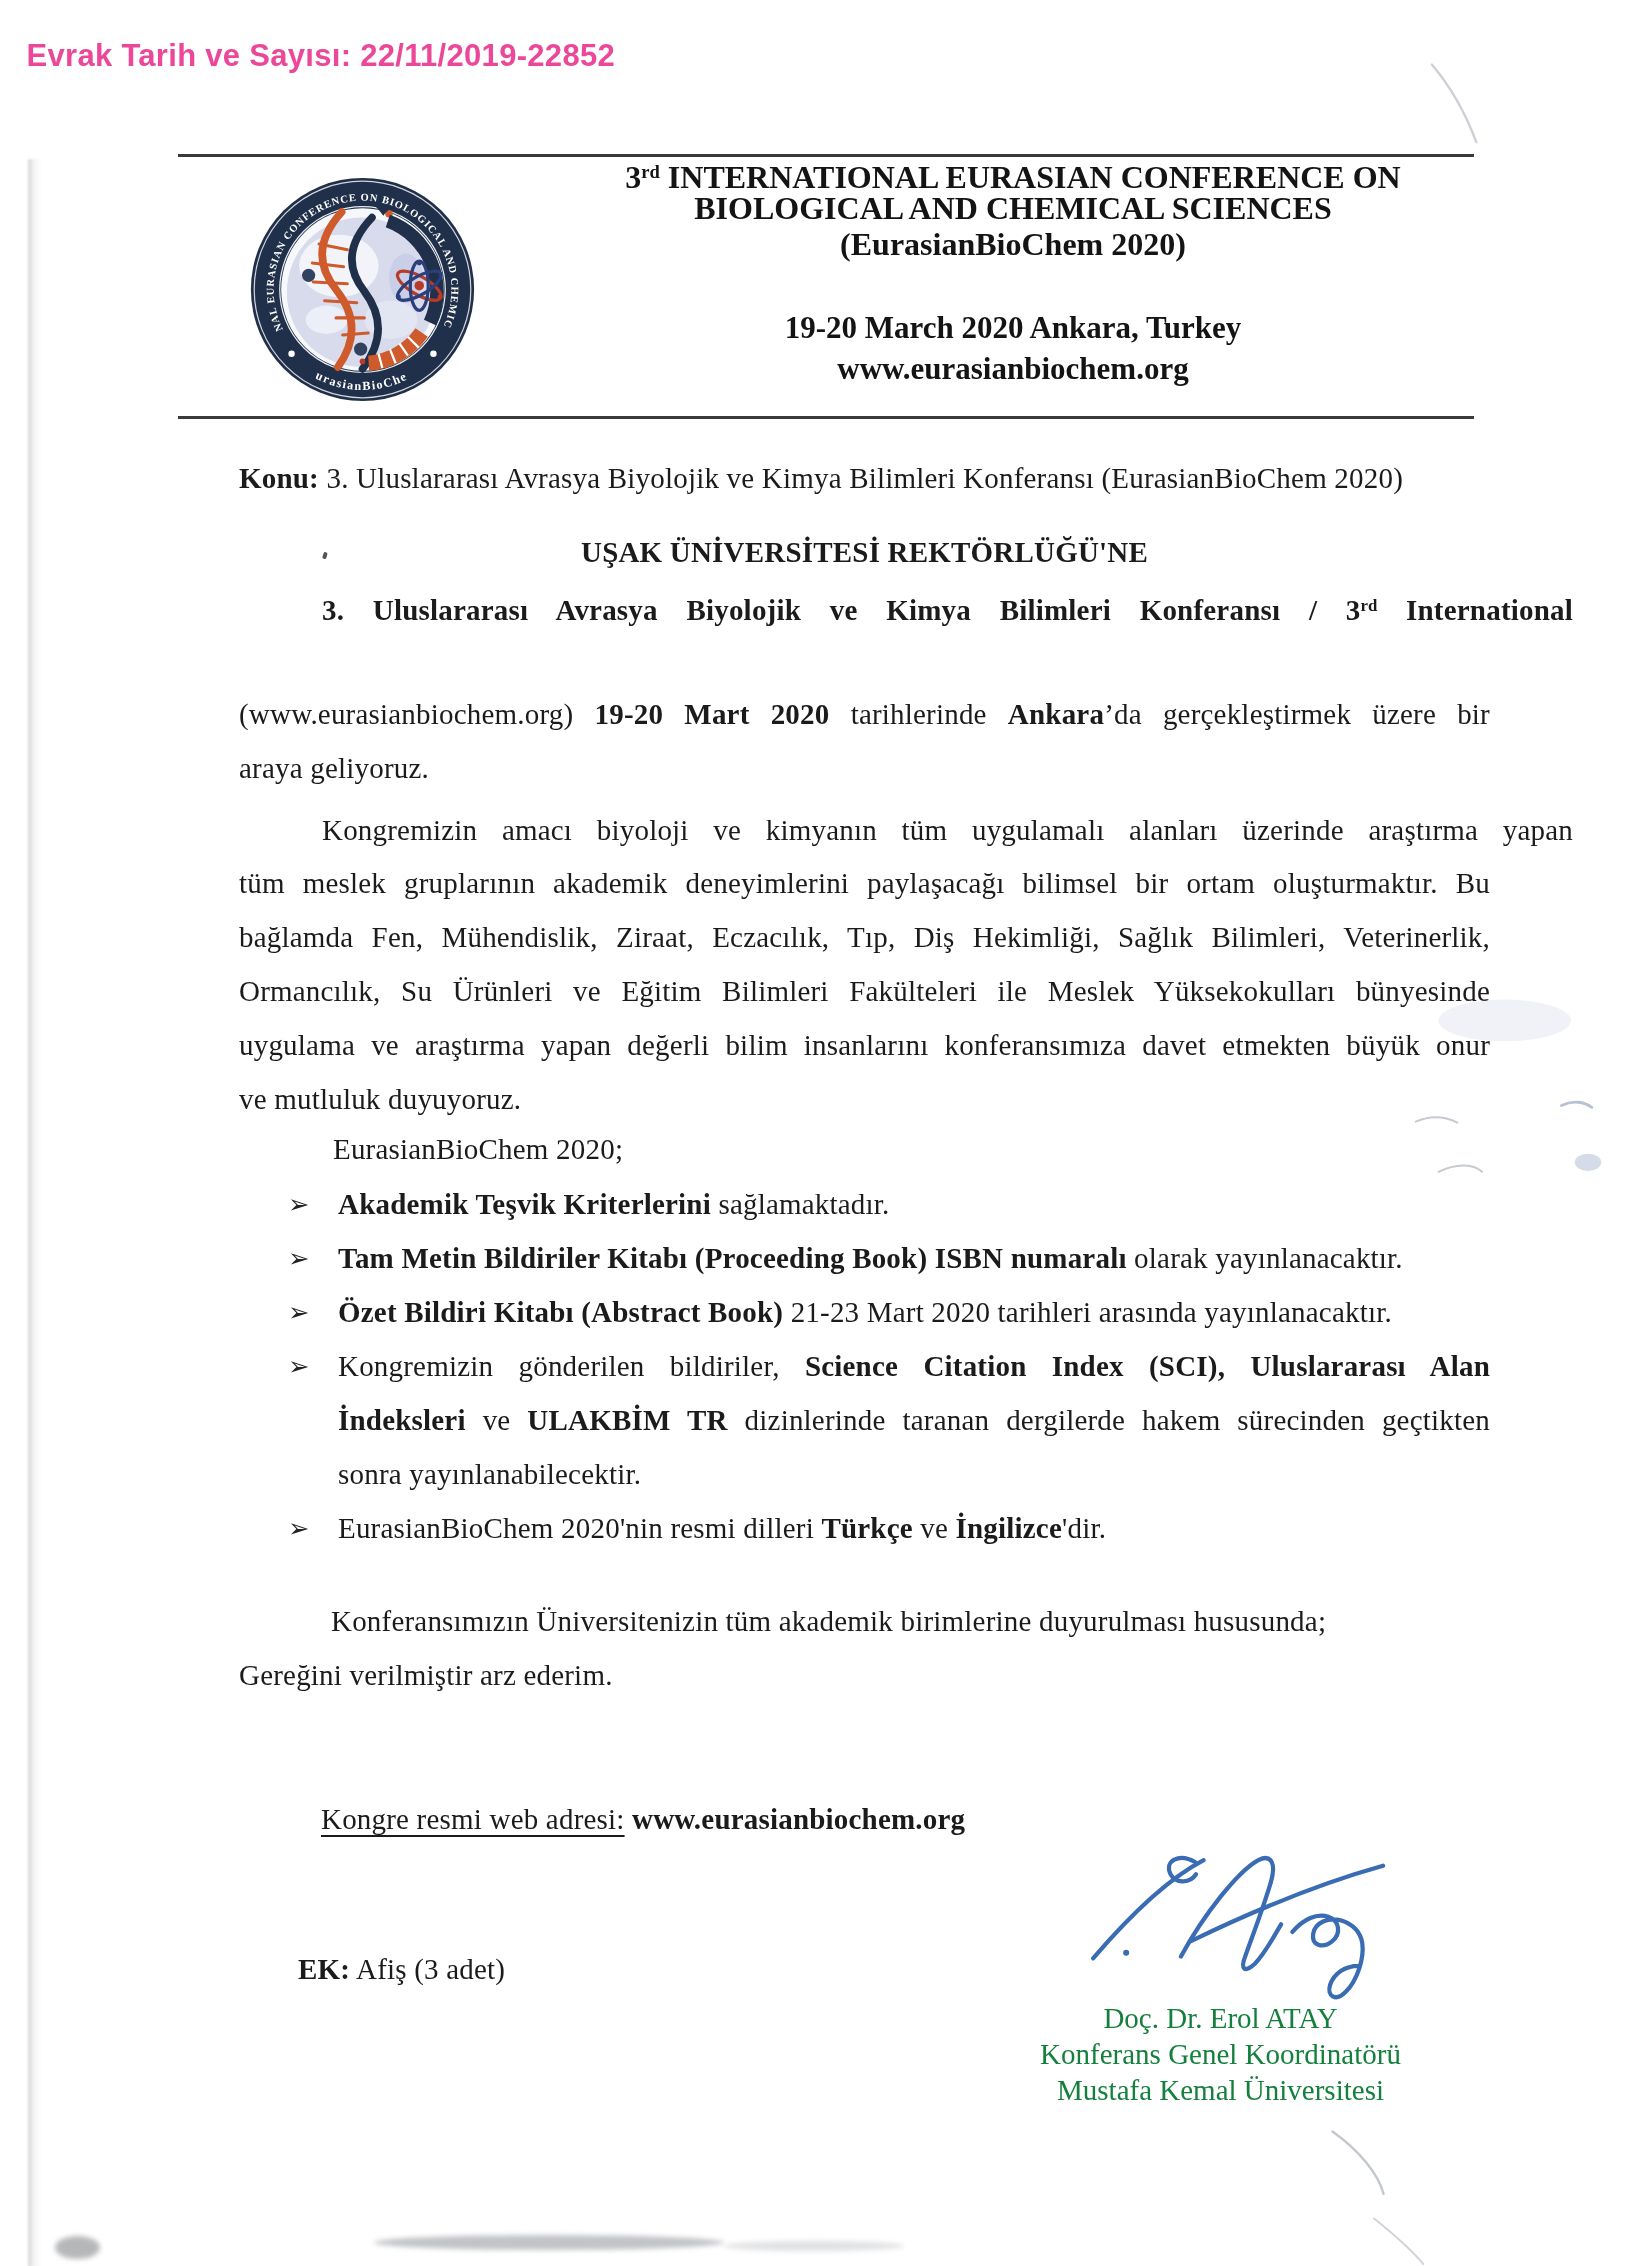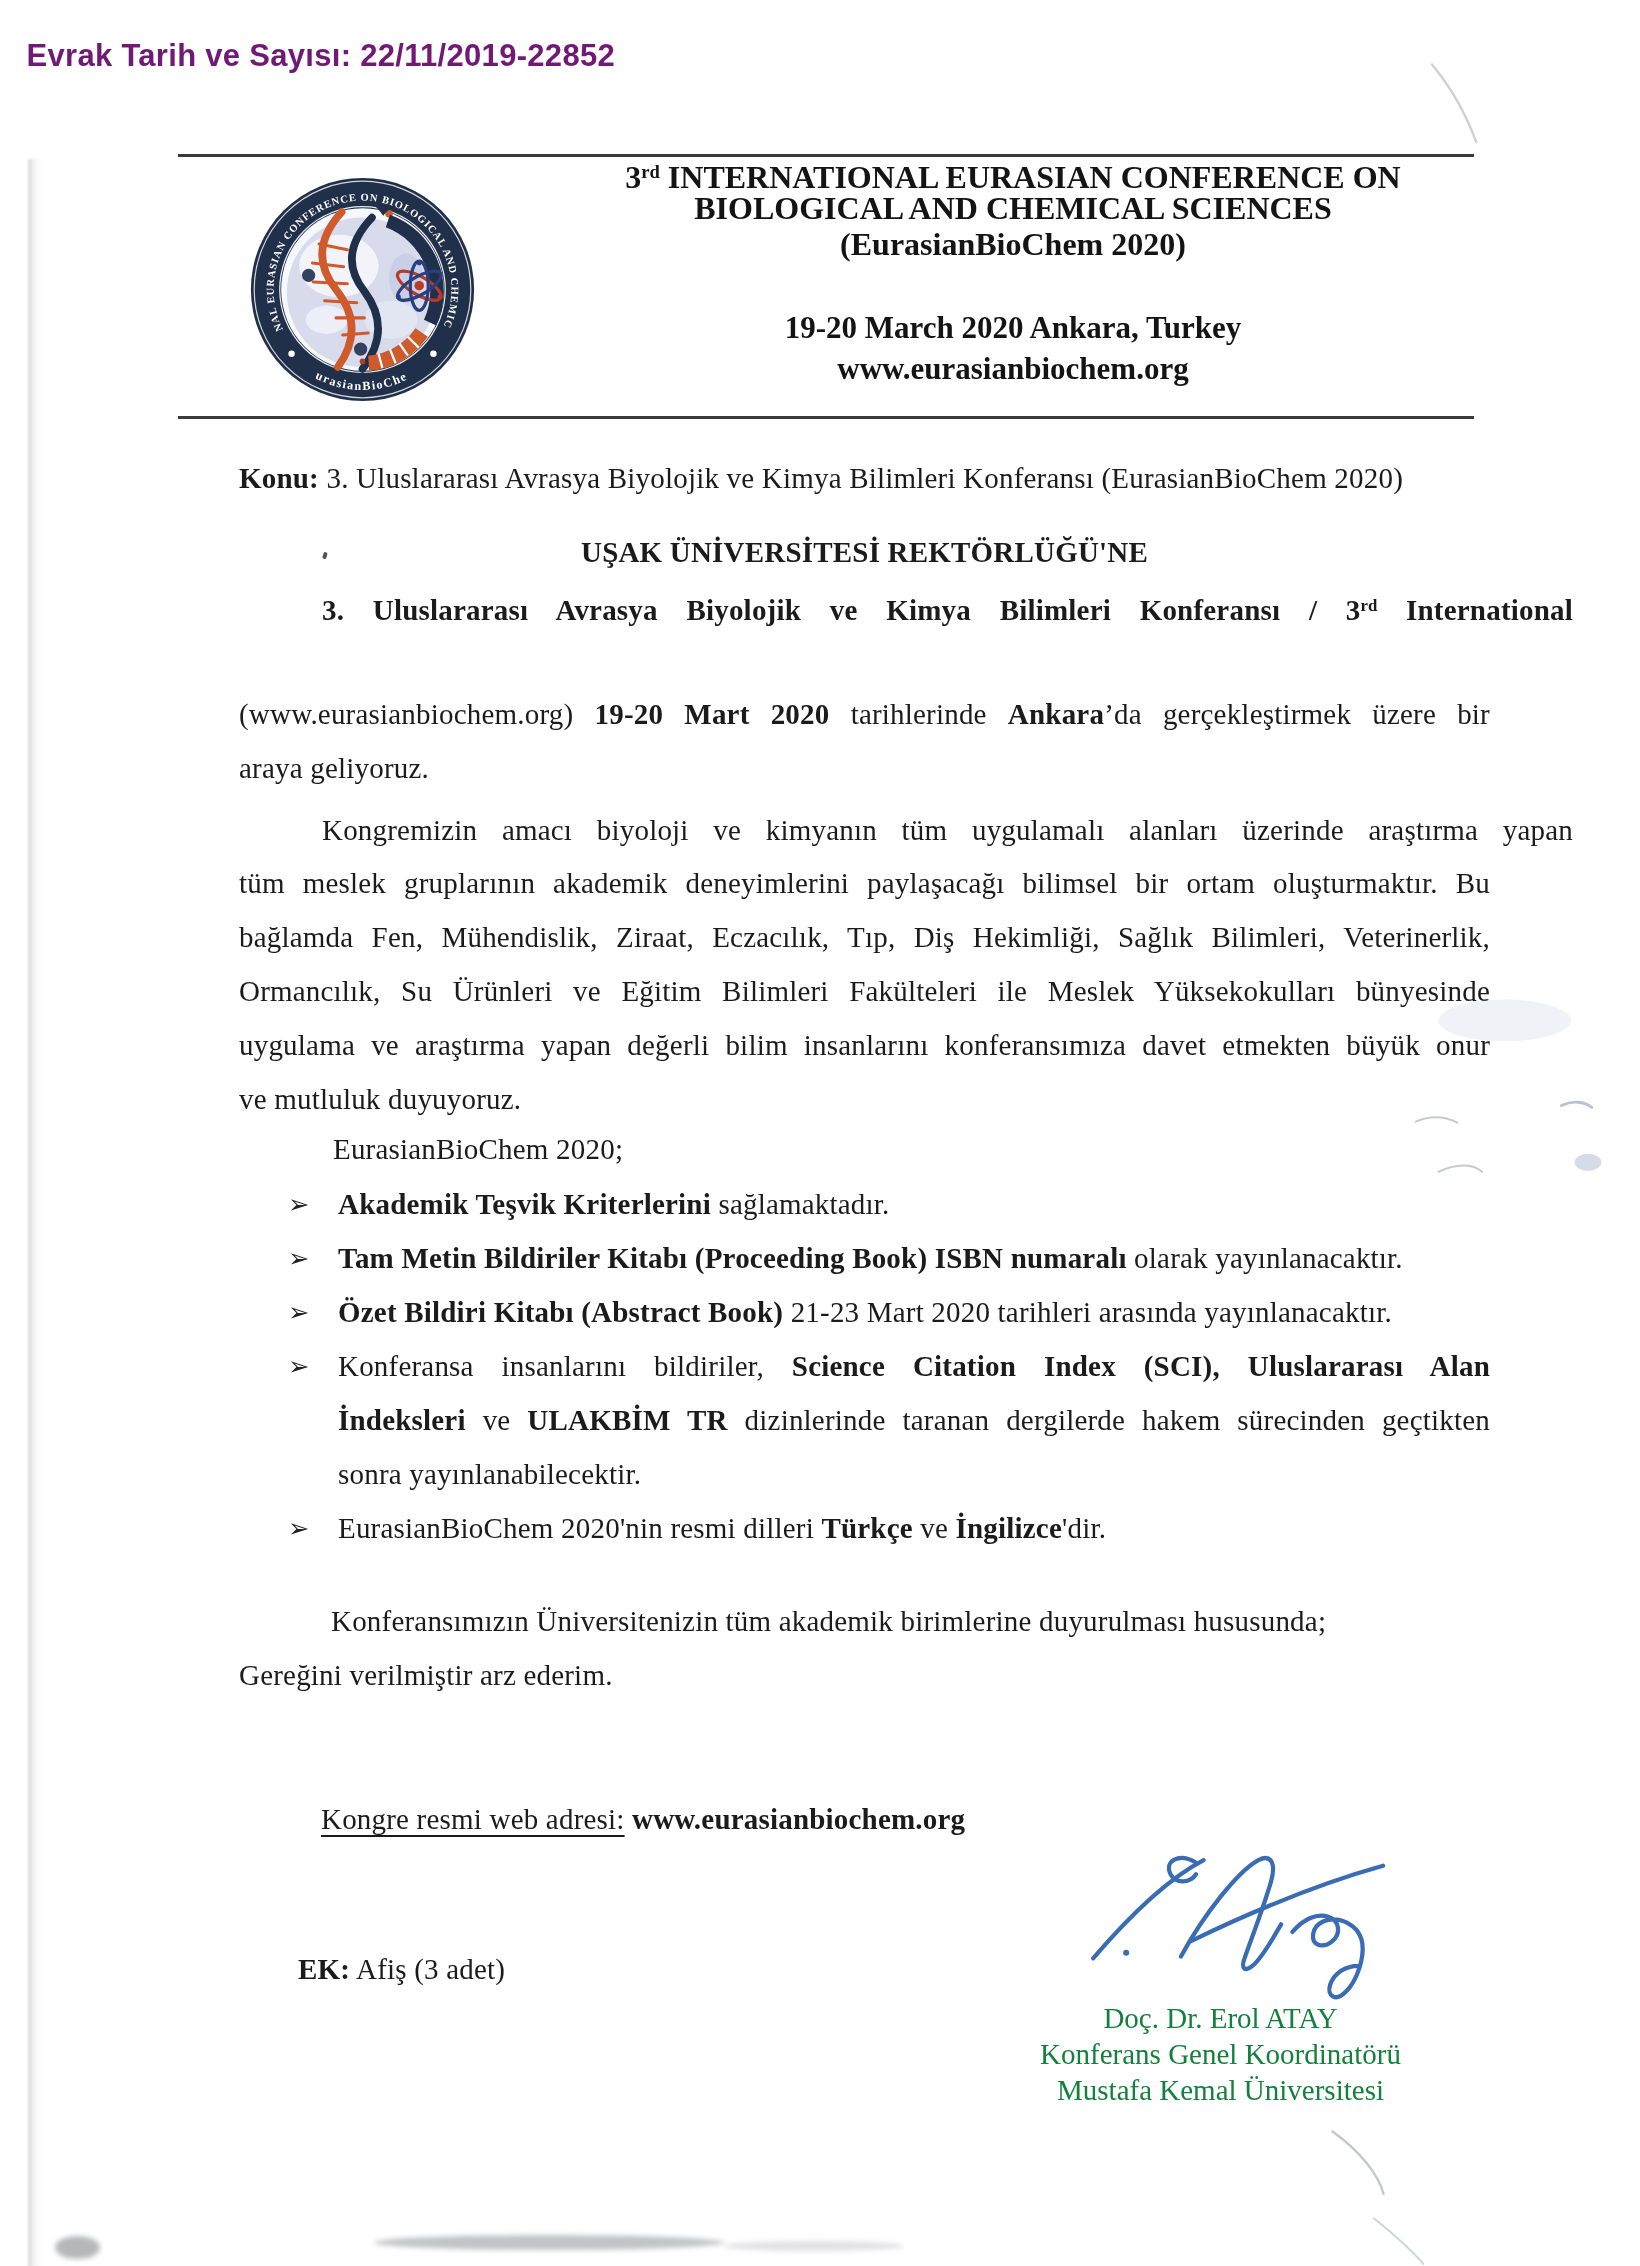--- a/index.html
+++ b/index.html
@@ -1,21 +1,21 @@
 <!DOCTYPE html>
 <html style="--signature_ink: #3a6cb4; --logo_navy: #20304a; --logo_orange: #cf5a2b; --logo_red: #b93a28; --logo_globe: #d7dbec;font-size:15px"><head>
 <meta charset="utf-8">
 <style>
   html,body{margin:0;padding:0;background:#ffffff;}
   .page{position:relative;width:1641px;height:2267px;background:#ffffff;overflow:hidden;
         font-family:"Liberation Serif","DejaVu Serif",serif;color:#1a1a1a;}
   .abs{position:absolute;}
   
   .evrak{left:26.5px;top:38px;font-family:"Liberation Sans","DejaVu Sans",sans-serif;
-         font-weight:700;font-size:31px;color:#701a75;letter-spacing:0.3px;}
+         font-weight:700;font-size:31px;color:#ec4899;letter-spacing:0.3px;}
   
   .rule{left:178px;width:1296px;height:2.8px;background:#3a3a3a;}
   
   .lh-line{left:568px;width:890px;text-align:center;font-weight:700;
            font-size:32px;line-height:38px;color:#141414;}
   
   .t{font-size:29px;line-height:54px;letter-spacing:0.2px;color:#1b1b1b;margin-left:40px;}
   .w1322{left:199px;width:1251px;}
   .j{text-align:justify;text-align-last:justify;}
   .center{text-align:center;}
@@ -153,21 +153,21 @@
   <div class="abs t bullet" style="top:1231px">
     <span class="marker">➢</span>
     <div><span class="b">Tam Metin Bildiriler Kitabı (Proceeding Book) ISBN numaralı</span><span> olarak yayınlanacaktır.</span></div>
   </div>
   <div class="abs t bullet" style="top:1285px">
     <span class="marker">➢</span>
     <div><span class="b">Özet Bildiri Kitabı (Abstract Book)</span><span> 21-23 Mart 2020 tarihleri arasında yayınlanacaktır.</span></div>
   </div>
   <div class="abs t bullet" style="top:1339px">
     <span class="marker">➢</span>
-    <div class="j"><span>Konferansa insanlarını bildiriler, </span><span class="b">Science Citation Index (SCI), Uluslararası Alan</span></div>
+    <div class="j"><span>Kongremizin gönderilen bildiriler, </span><span class="b">Science Citation Index (SCI), Uluslararası Alan</span></div>
     <div class="j"><span class="b">İndeksleri</span><span> ve </span><span class="b">ULAKBİM TR</span><span> dizinlerinde taranan dergilerde hakem sürecinden geçtikten</span></div>
     <div><span>sonra yayınlanabilecektir.</span></div>
   </div>
   <div class="abs t bullet" style="top:1501px">
     <span class="marker">➢</span>
     <div><span>EurasianBioChem 2020'nin resmi dilleri </span><span class="b">Türkçe</span><span> ve </span><span class="b">İngilizce</span><span>'dir.</span></div>
   </div>
 
   <div class="abs t w1322 indent97" style="top:1594px"><span>Konferansımızın Üniversitenizin tüm akademik birimlerine duyurulması hususunda;</span></div>
   <div class="abs t w1322" style="top:1648px"><span>Gereğini verilmiştir arz ederim.</span></div>

